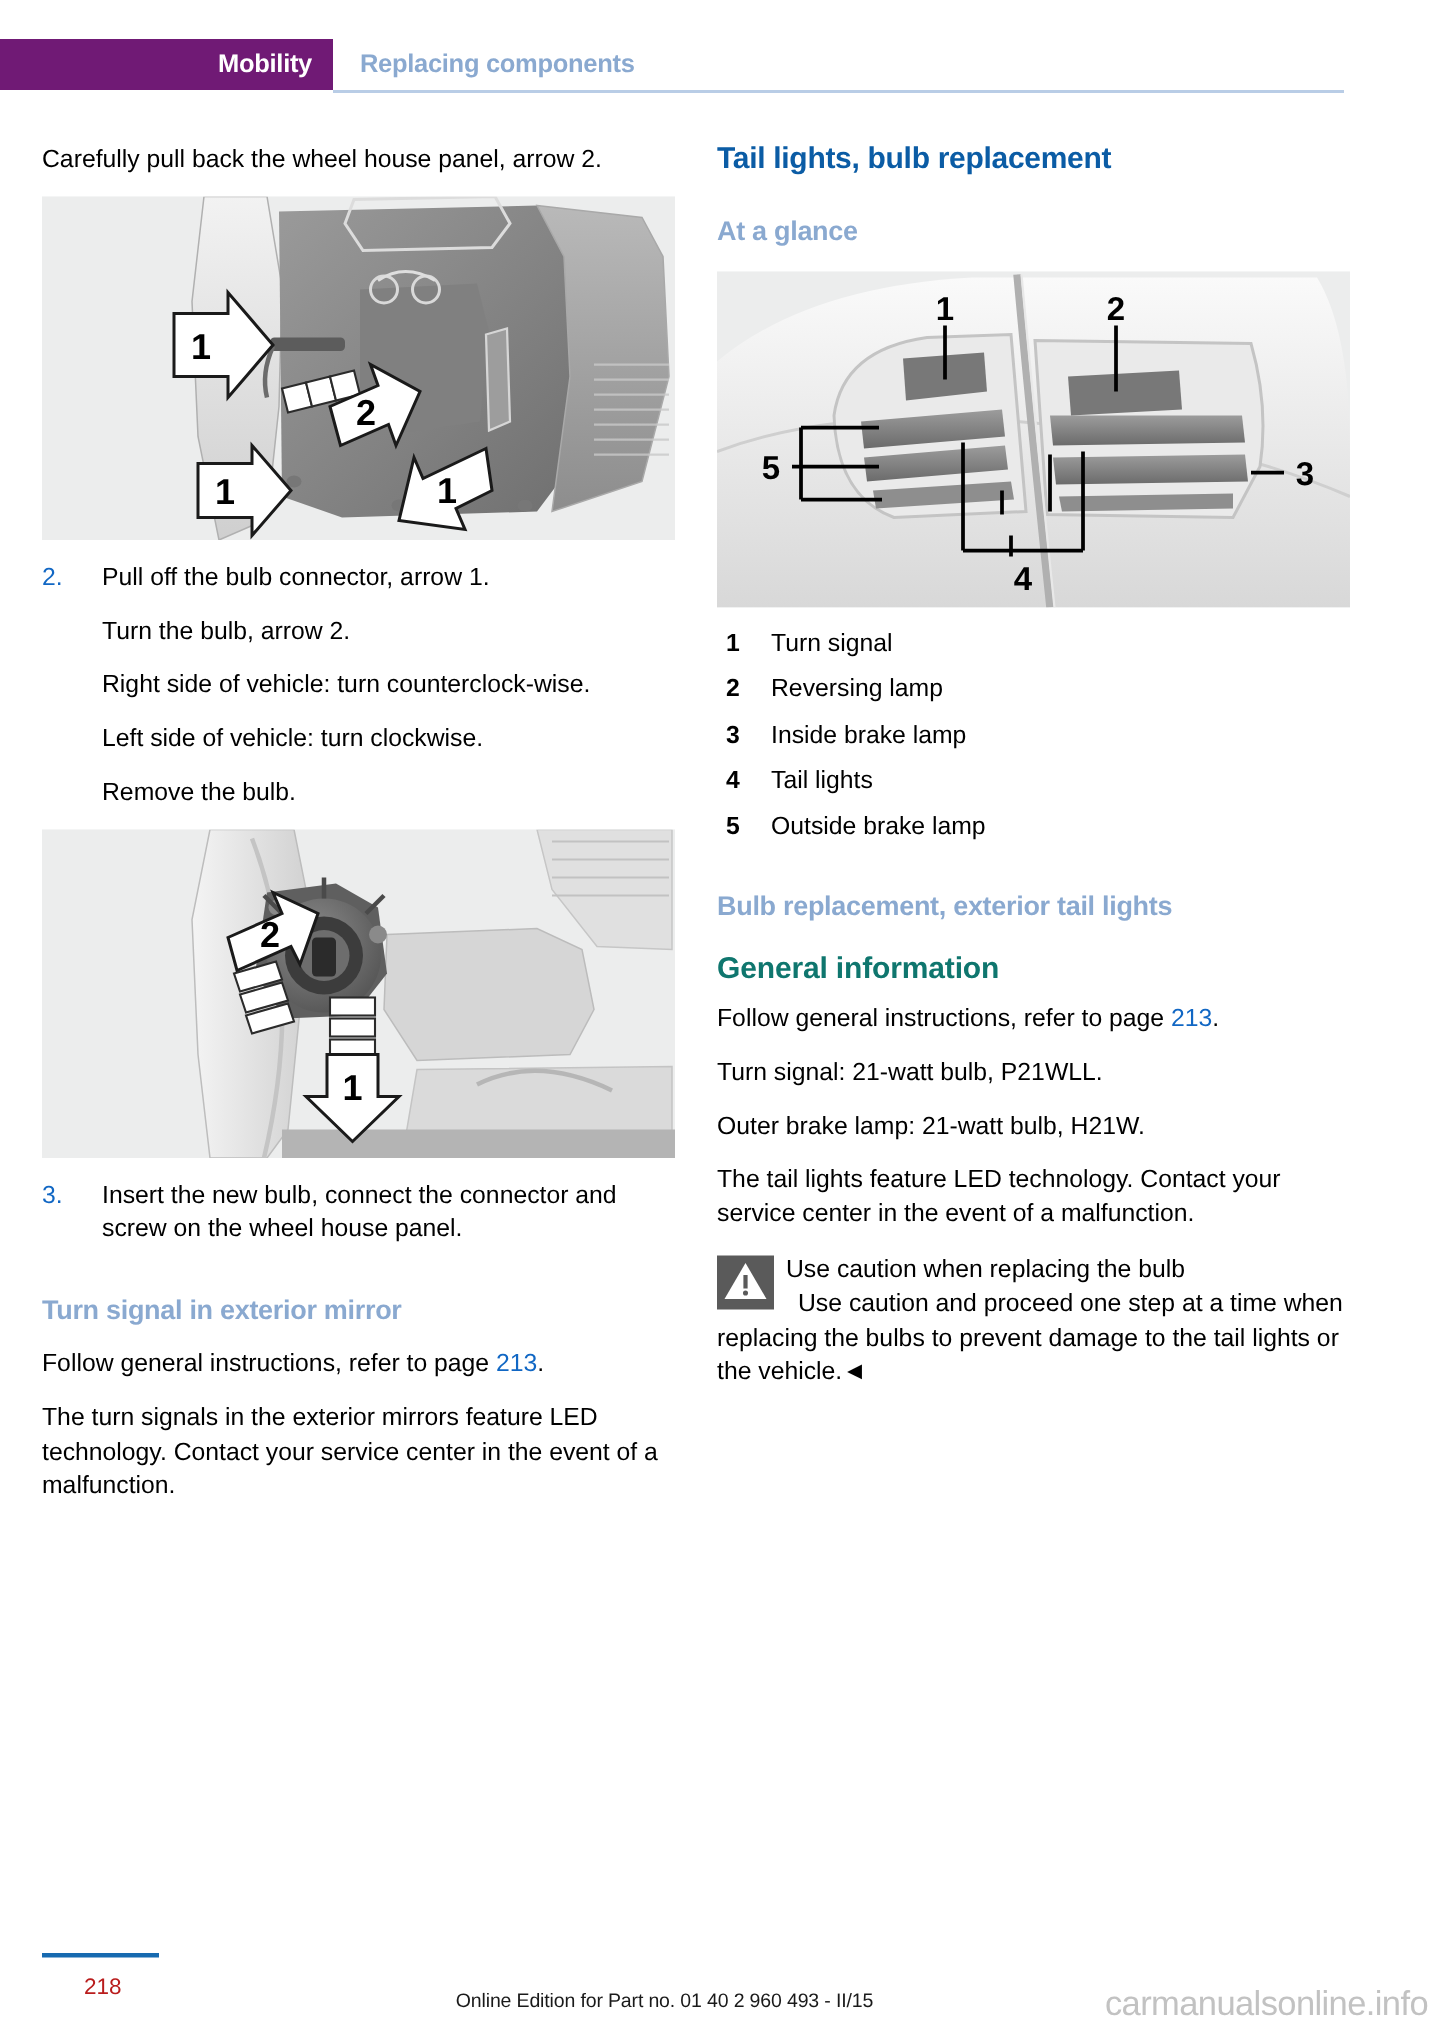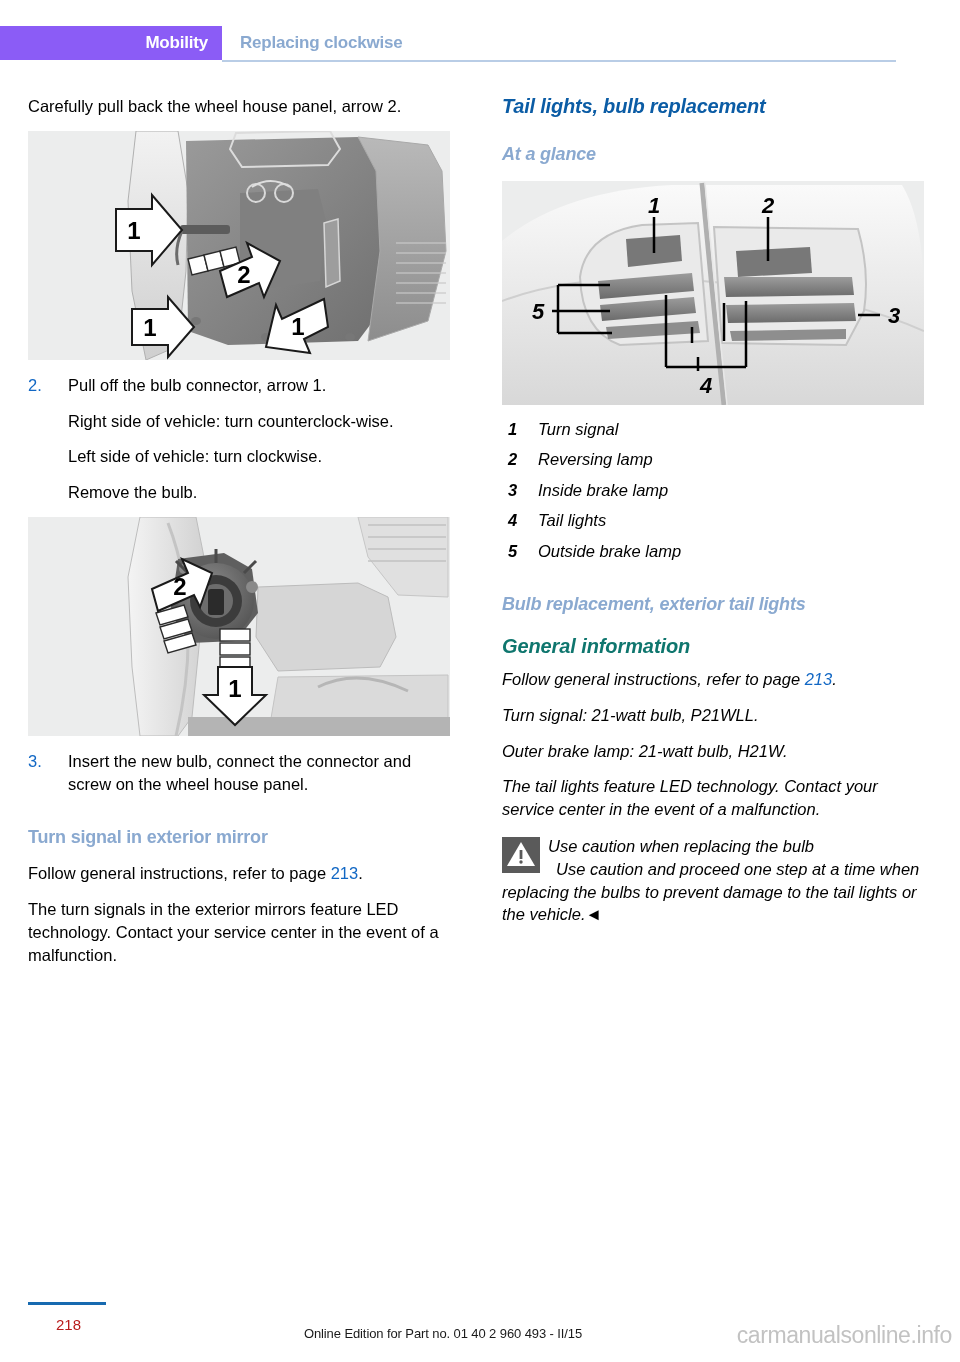--- a/index.html
+++ b/index.html
@@ -21,21 +21,21 @@
     left: 0;
     width: 960px;
     height: 34px;
   }
   .header-tab {
     position: absolute;
     left: 0;
     top: 0;
     width: 222px;
     height: 34px;
-    background: #8b5cf6;
+    background: #701a75;
   }
   .header-tab-label {
     position: absolute;
     right: 14px;
     top: 7px;
     color: #ffffff;
     font-size: 17px;
     font-weight: bold;
     letter-spacing: -0.2px;
   }
@@ -57,21 +57,21 @@
     background: #b9cde6;
   }
 
   
   .col {
     position: absolute;
     top: 95px;
     width: 422px;
   }
   .col-left  { left: 28px; }
-  .col-right { left: 502px; font-style: italic; }
+  .col-right { left: 478px; }
 
   
   p.body {
     margin: 0 0 13px 0;
     font-size: 16.5px;
     line-height: 1.38;
     color: #000;
   }
   p.body.indent { padding-left: 40px; }
   .pageref { color: #1167c4; }
@@ -205,21 +205,21 @@
     letter-spacing: -0.4px;
   }
 </style>
 </head>
 <body>
 
 <div class="page-header">
   <div class="header-tab">
     <span class="header-tab-label">Mobility</span>
   </div>
-  <span class="header-section">Replacing clockwise</span>
+  <span class="header-section">Replacing components</span>
 </div>
 <div class="header-rule"></div>
 
 <div class="col col-left">
 
   <p class="body">Carefully pull back the wheel house panel, arrow 2.</p>
 
   <div class="figure fig-1">
     <svg viewBox="0 0 422 229" preserveAspectRatio="none">
       <defs>
@@ -296,20 +296,21 @@
         <path d="M296 168 L254 188 L248 174 L238 216 L282 222 L276 208 L300 196 Z"></path>
       </g>
       <text x="270" y="204" font-family="Liberation Sans, sans-serif" font-size="24" font-weight="bold" fill="#000" text-anchor="middle">1</text>
     </svg>
   </div>
 
   <div class="step">
     <span class="step-num">2.</span>
     <span>Pull off the bulb connector, arrow 1.</span>
   </div>
+  <p class="body indent">Turn the bulb, arrow 2.</p>
   <p class="body indent">Right side of vehicle: turn counterclock-wise.</p>
   <p class="body indent">Left side of vehicle: turn clockwise.</p>
   <p class="body indent">Remove the bulb.</p>
 
   <div class="figure fig-2">
     <svg viewBox="0 0 422 219" preserveAspectRatio="none">
       <defs>
         <linearGradient id="g2a" x1="0" y1="0" x2="1" y2="0">
           <stop offset="0" stop-color="#f4f4f4"></stop>
             <stop offset="1" stop-color="#d2d2d2"></stop>

